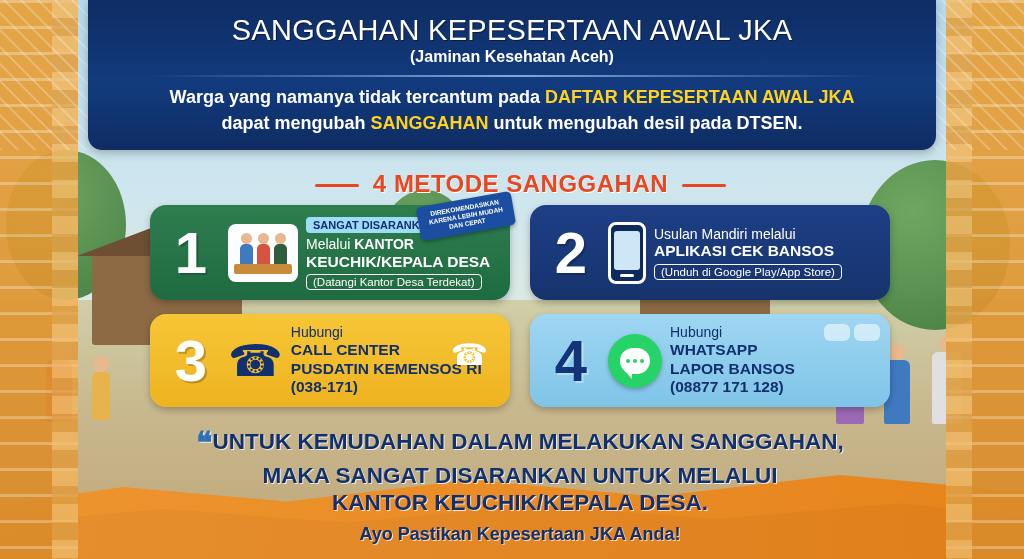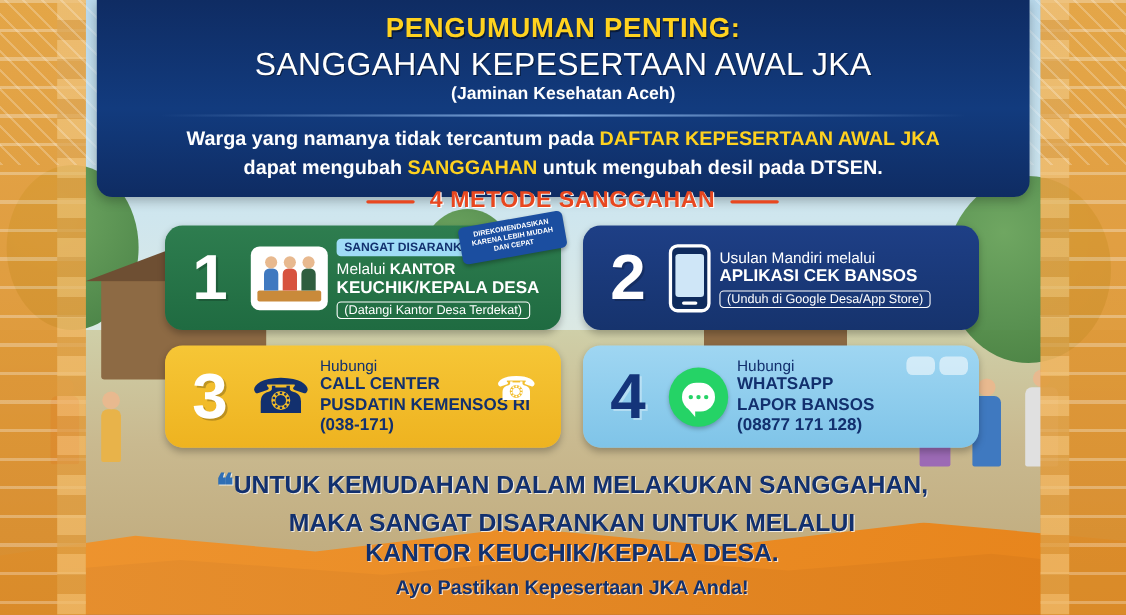--- a/index.html
+++ b/index.html
@@ -103,21 +103,21 @@
   }
   .h-line { color:#ffffff; font-weight:bold; font-size:18px; line-height:1.42; }
   .hl { color:#ffd21f; }
 
   
   .methods-title-wrap {
     position:absolute; left:0; top:170px; width:100%; text-align:center;
   }
   .methods-title {
     display:inline-block; position:relative;
-    color:#e8471f; font-weight:bold; font-size:21px; letter-spacing:.5px;
+    color:#e8471f; font-weight:bold; font-size:24px; letter-spacing:.5px;
     text-shadow:1px 1px 0 #fff;
     padding:0 6px;
     margin-left:17px;
   }
   .methods-title:before, .methods-title:after {
     content:""; position:absolute; top:50%; width:44px; height:3px; background:#e8471f; border-radius:2px;
   }
   .methods-title:before { left:-52px; }
   .methods-title:after { right:-52px; }
 
@@ -281,21 +281,20 @@
 
   <div class="bottom-wave2"></div>
   <div class="bottom-wave"></div>
 
   <div class="orn-left"></div>
   <div class="orn-right"></div>
   <div class="orn-corner" style="left:0;top:0;"></div>
   <div class="orn-corner" style="right:0;top:0;"></div>
 
   <div class="header">
-    <div class="h-title1">PENGUMUMAN PENTING:</div>
     <div class="h-title2">SANGGAHAN KEPESERTAAN AWAL JKA</div>
     <div class="h-sub">(Jaminan Kesehatan Aceh)</div>
     <div class="h-rule"></div>
     <div class="h-line">
       <span>Warga yang namanya tidak tercantum pada </span><span class="hl">DAFTAR KEPESERTAAN AWAL JKA</span><br>
       <span>dapat mengubah </span><span class="hl">SANGGAHAN</span><span> untuk mengubah desil pada DTSEN.</span>
     </div>
   </div>
 
   <div class="methods-title-wrap">
@@ -337,21 +336,21 @@
       <div class="card blue">
         <div class="num on-dark">2</div>
         <div class="icon-box">
           <div class="phone">
               <div class="scr"></div>
             </div>
         </div>
         <div class="card-text">
           <div class="t-line white">Usulan Mandiri melalui</div>
           <div class="t-strong white">APLIKASI CEK BANSOS</div>
-          <div class="note-box">(Unduh di Google Desa/App Store)</div>
+          <div class="note-box">(Unduh di Google Play/App Store)</div>
         </div>
       </div>
 
     </div>
 
     <div class="row">
 
       <div class="card yellow">
         <div class="num on-light">3</div>
         <div class="icon-box">

